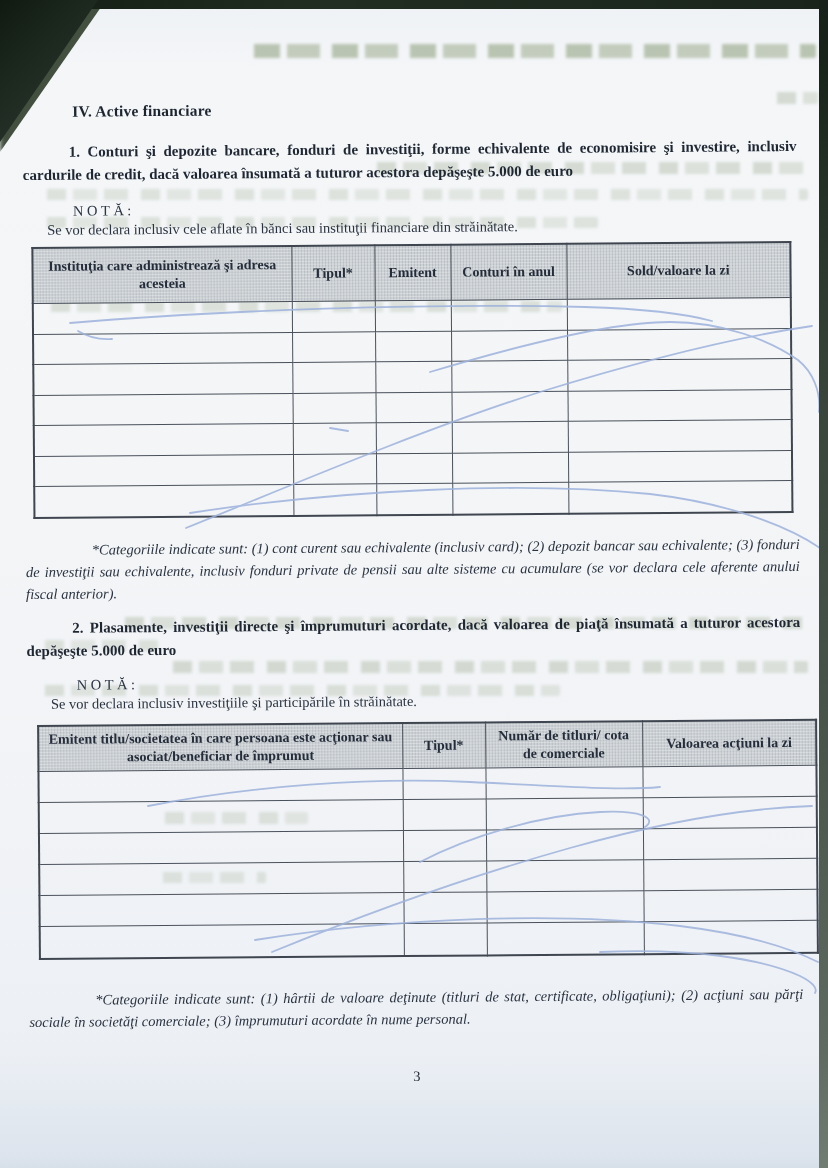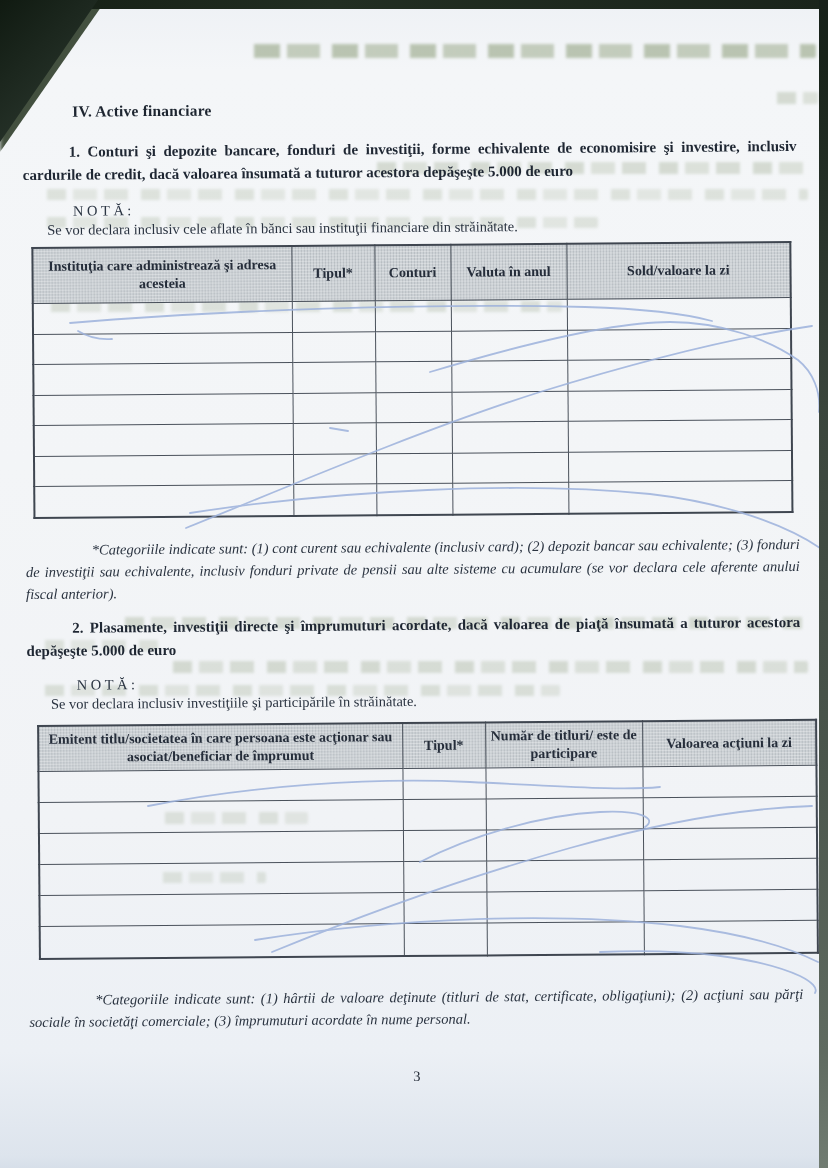--- a/index.html
+++ b/index.html
@@ -92,22 +92,22 @@
           <col style="width:259px">
           <col style="width:83px">
           <col style="width:76px">
           <col style="width:116px">
           <col style="width:224px">
         </colgroup>
       <thead>
         <tr>
           <th>Instituţia care administrează şi adresa acesteia</th>
           <th>Tipul*</th>
-          <th>Conturi</th>
-          <th>Valuta în anul</th>
+          <th>Emitent</th>
+          <th>Conturi în anul</th>
           <th>Sold/valoare la zi</th>
         </tr>
       </thead>
       <tbody>
         <tr>
             <td></td>
             <td></td>
             <td></td>
             <td></td>
             <td></td>
@@ -168,21 +168,21 @@
       <colgroup>
           <col style="width:364px">
           <col style="width:83px">
           <col style="width:157px">
           <col style="width:174px">
         </colgroup>
       <thead>
         <tr>
           <th>Emitent titlu/societatea în care persoana este acţionar sau asociat/beneficiar de împrumut</th>
           <th>Tipul*</th>
-          <th>Număr de titluri/ este de participare</th>
+          <th>Număr de titluri/ cota de comerciale</th>
           <th>Valoarea acţiuni la zi</th>
         </tr>
       </thead>
       <tbody>
         <tr>
             <td></td>
             <td></td>
             <td></td>
             <td></td>
           </tr>

